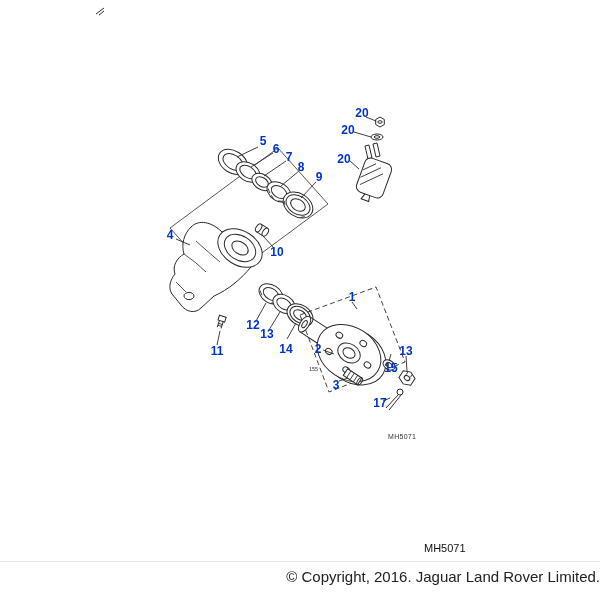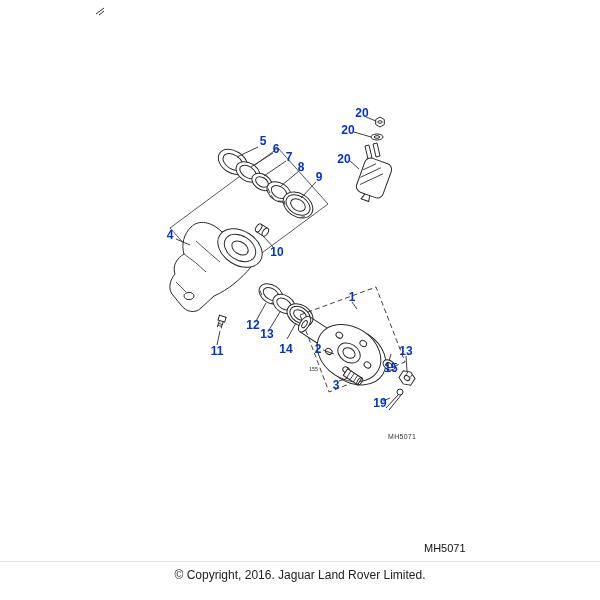--- a/index.html
+++ b/index.html
@@ -10,21 +10,21 @@
   svg .wfill{fill:#ffffff}
   svg .thin{stroke-width:0.8}
   svg .dash{stroke-dasharray:5 3;stroke-width:0.9}
   svg .leader line{stroke-width:0.9}
   .svgtext{fill:#333;stroke:none;font:400 5.5px "Liberation Sans",sans-serif}
   .callout{position:absolute;transform:translate(-50%,-50%);font:bold 12px "Liberation Sans",sans-serif;
            color:var(--callout,#0033cc);line-height:1;cursor:pointer;user-select:none}
   .ref-small{position:absolute;left:388px;top:433px;font-size:7px;color:#333;letter-spacing:.3px}
   .footer-rule{position:absolute;left:0;top:561px;width:600px;height:1px;background:#e8e8e8}
   .footer-code{position:absolute;left:424px;top:542px;font-size:11px;color:#111}
-  .footer-copy{position:absolute;left:0;top:568px;width:600px;text-align:center;font-size:12px;color:#222}
+  .footer-copy{position:absolute;left:0;top:568px;width:600px;text-align:right;font-size:15px;color:#222}
 </style>
 </head>
 <body>
 
 <div class="stage">
 
   <svg class="artwork" width="600" height="600" viewBox="0 0 600 600">
 
     <g>
       <line x1="96" y1="14" x2="104" y2="8"></line>
@@ -203,21 +203,21 @@
   <span class="callout" style="left:289px;top:157px">7</span>
   <span class="callout" style="left:301px;top:167px">8</span>
   <span class="callout" style="left:319px;top:177px">9</span>
   <span class="callout" style="left:277px;top:252px">10</span>
   <span class="callout" style="left:217px;top:351px">11</span>
   <span class="callout" style="left:253px;top:325px">12</span>
   <span class="callout" style="left:267px;top:334px">13</span>
   <span class="callout" style="left:286px;top:349px">14</span>
   <span class="callout" style="left:391px;top:368px">15</span>
   <span class="callout" style="left:406px;top:351px">13</span>
-  <span class="callout" style="left:380px;top:403px">19</span>
+  <span class="callout" style="left:380px;top:403px">17</span>
   <span class="callout" style="left:344px;top:159px">20</span>
   <span class="callout" style="left:348px;top:130px">20</span>
   <span class="callout" style="left:362px;top:113px">20</span>
 
   <div class="ref-small">MH5071</div>
 
   <div class="footer-rule"></div>
   <div class="footer-code">MH5071</div>
   <div class="footer-copy">© Copyright, 2016. Jaguar Land Rover Limited.</div>
 </div>

